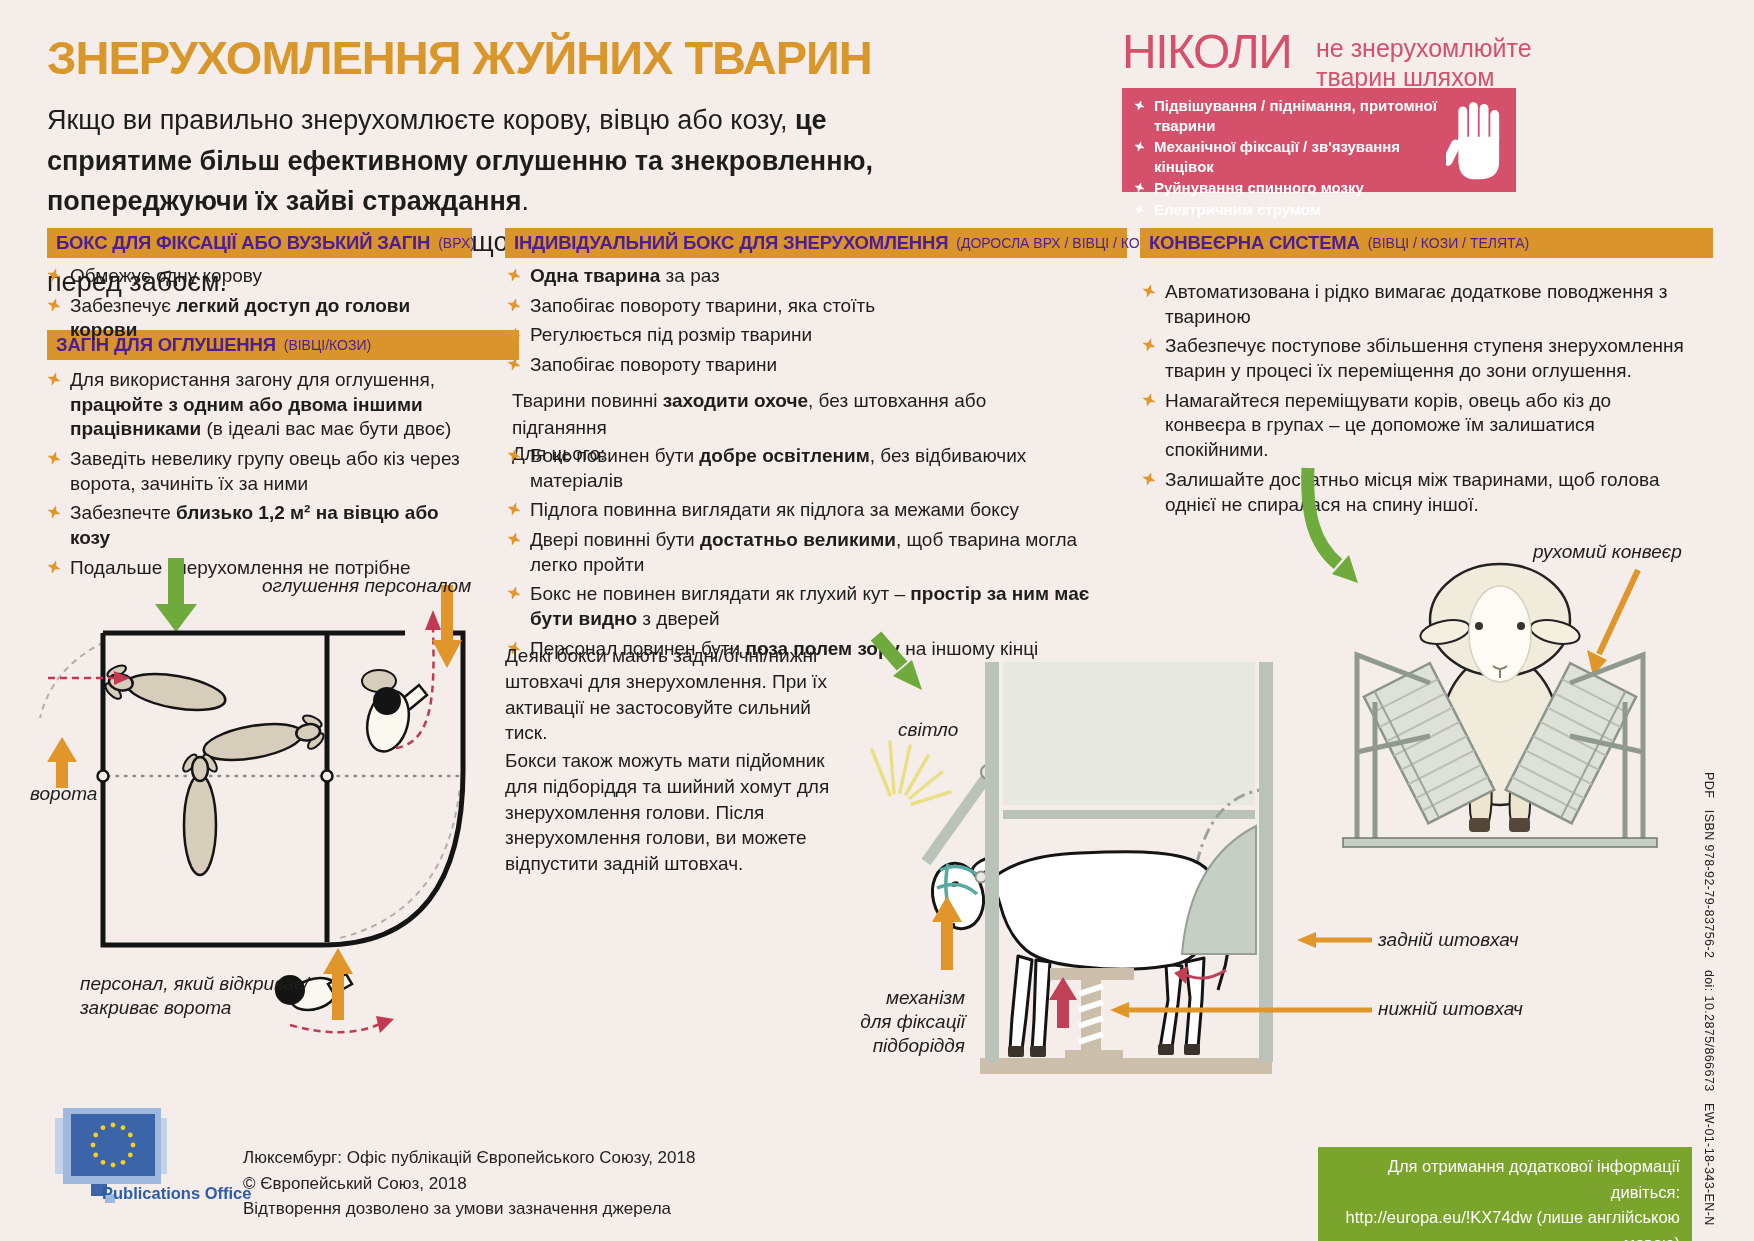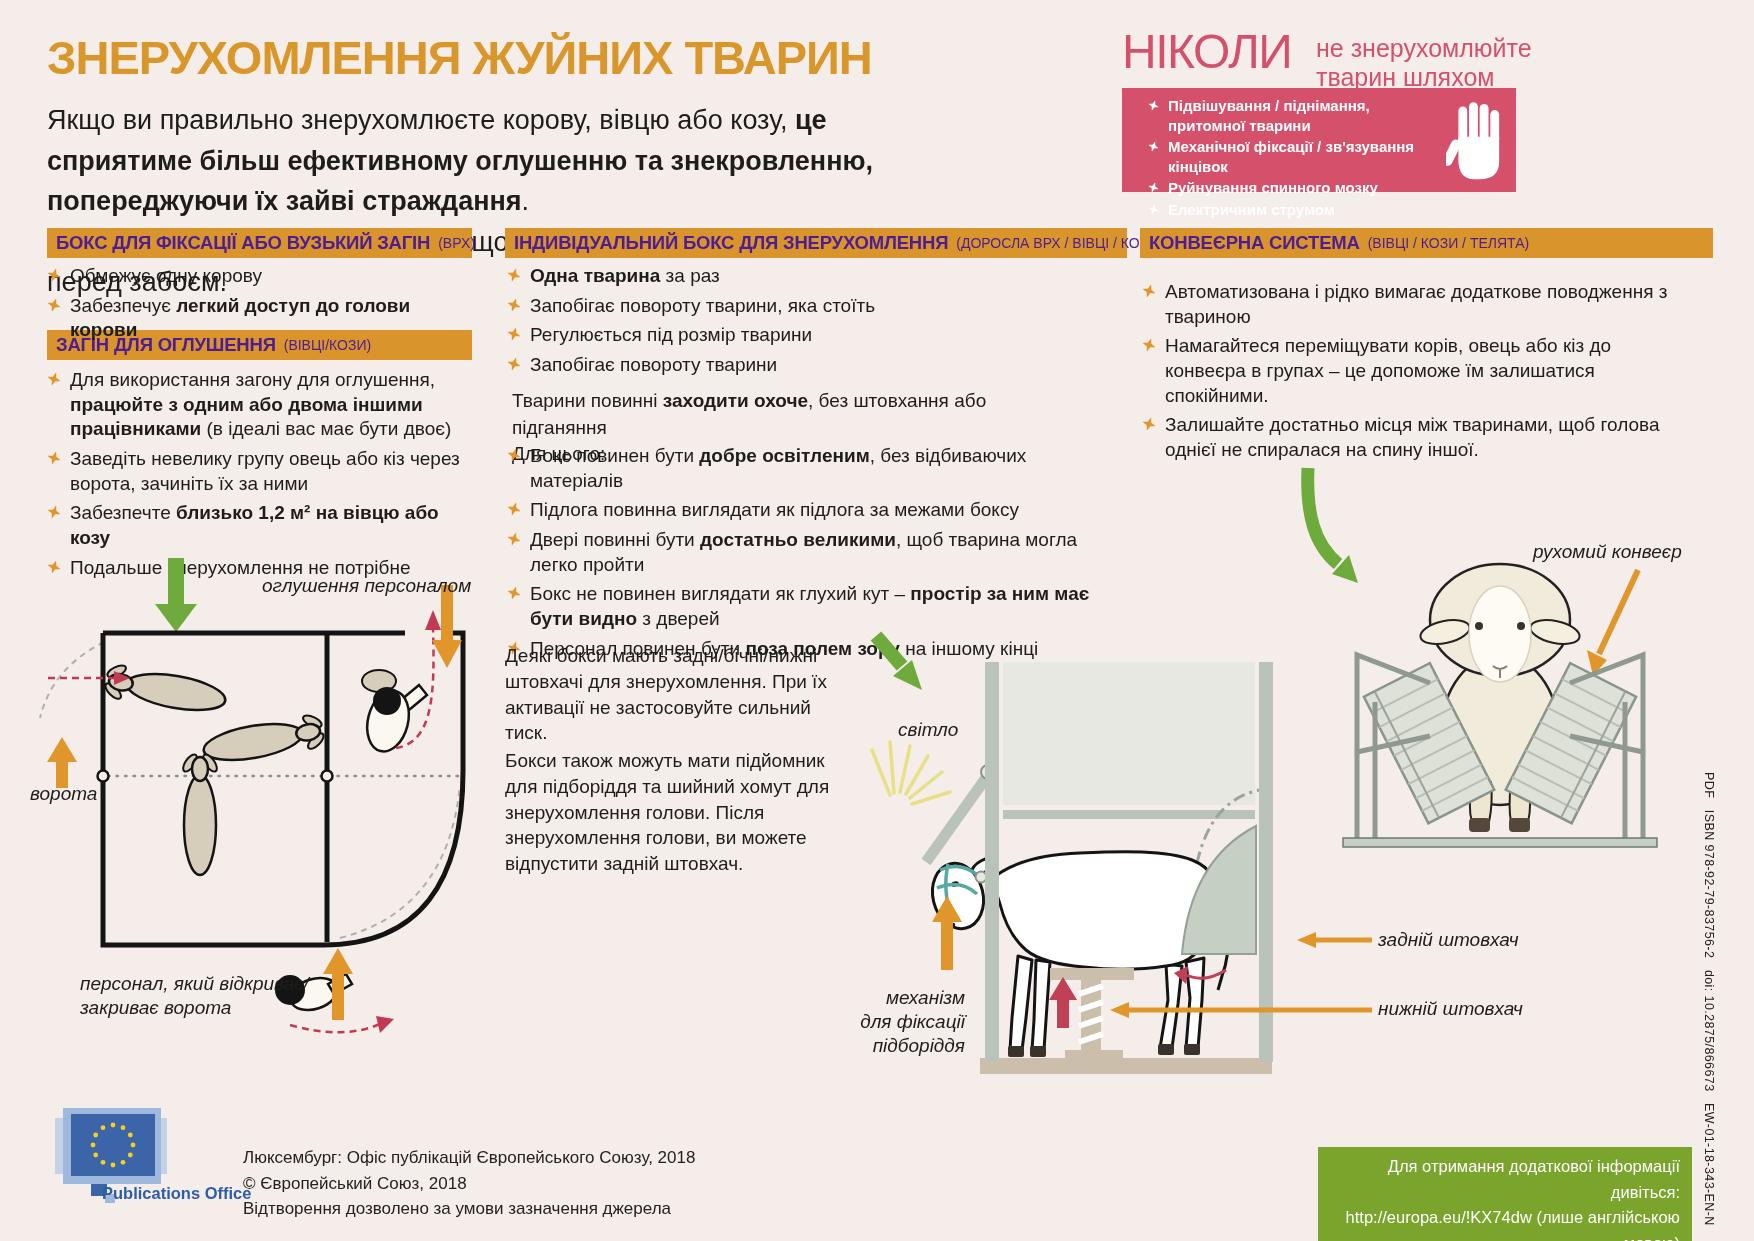--- a/index.html
+++ b/index.html
@@ -4,21 +4,21 @@
 <style>
   html,body{margin:0;padding:0;}
   body{font-family:"Liberation Sans",sans-serif;color:#1d1d1b;}
   #page{position:relative;width:1754px;height:1241px;background:#f5ede9;overflow:hidden;}
   .abs{position:absolute;}
   .page-title{left:47px;top:30px;font-size:47px;font-weight:700;color:#d9962a;letter-spacing:-1px;white-space:nowrap;}
   .intro{left:47px;top:100px;width:890px;font-size:27px;line-height:1.5;white-space:pre-line;}
   .bseg{font-weight:700;}
   .never-title{left:1122px;top:24px;font-size:48px;font-weight:400;color:#d4506b;letter-spacing:-1.5px;}
   .never-sub{left:1316px;top:34px;font-size:25px;line-height:1.14;color:#d4506b;white-space:pre-line;}
-  .never-box{left:1122px;top:88px;width:394px;height:104px;background:#d4506b;box-sizing:border-box;padding:8px 74px 6px 26px;}
+  .never-box{left:1122px;top:88px;width:394px;height:104px;background:#d4506b;box-sizing:border-box;padding:8px 74px 6px 12px;}
   .never-box .bi{margin-bottom:2px;}
   .never-box .bt{font-size:15px;font-weight:700;color:#fff;line-height:1.3;}
   .never-box .star{background:#fff;width:11px;height:11px;margin-top:4px;}
   .bar{position:absolute;height:30px;background:#d9952b;color:#4c1d95;display:flex;align-items:center;padding:0 9px;gap:8px;box-sizing:border-box;}
   .bar-title{font-weight:700;font-size:18.5px;letter-spacing:-.2px;white-space:nowrap;}
   .bar-tag{font-size:14px;white-space:nowrap;}
   .list{position:absolute;}
   .bi{display:flex;gap:9px;margin-bottom:5px;}
   .star{flex:0 0 auto;width:14px;height:14px;margin-top:4px;background:#e0962b;
         clip-path:polygon(50% 0%,63% 37%,100% 50%,63% 63%,50% 100%,37% 63%,0% 50%,37% 37%);
@@ -75,21 +75,21 @@
         <rect x="1" y="42" width="11" height="32" rx="5.5" transform="rotate(26 6.5 58)"></rect>
         <path d="M14,40 H60 V68 Q60,88 38,88 H32 Q14,88 14,66 Z"></path>
       </g>
     </svg>
   </div>
 
   <div class="bar" style="left:47px;top:228px;width:425px;">
     <span class="bar-title">БОКС ДЛЯ ФІКСАЦІЇ АБО ВУЗЬКИЙ ЗАГІН</span>
     <span class="bar-tag">(ВРХ)</span>
   </div>
-  <div class="bar" style="left:47px;top:330px;width:425px;">
+  <div class="bar" style="left:47px;top:330px;width:472px;">
     <span class="bar-title">ЗАГІН ДЛЯ ОГЛУШЕННЯ</span>
     <span class="bar-tag">(ВІВЦІ/КОЗИ)</span>
   </div>
   <div class="bar" style="left:505px;top:228px;width:622px;">
     <span class="bar-title">ІНДИВІДУАЛЬНИЙ БОКС ДЛЯ ЗНЕРУХОМЛЕННЯ</span>
     <span class="bar-tag">(ДОРОСЛА ВРХ / ВІВЦІ / КОЗИ)</span>
   </div>
   <div class="bar" style="left:1140px;top:228px;width:573px;">
     <span class="bar-title">КОНВЕЄРНА СИСТЕМА</span>
     <span class="bar-tag">(ВІВЦІ / КОЗИ / ТЕЛЯТА)</span>
@@ -164,20 +164,24 @@
         <span class="star"></span>
         <span class="bt"><span>Персонал повинен бути </span><span class="bseg">поза полем зору</span><span> на іншому кінці</span></span>
       </div>
     </div>
   <div class="abs para" style="left:505px;top:643px;width:348px;"><span>Деякі бокси мають задні/бічні/нижні штовхачі для знерухомлення. При їх активації не застосовуйте сильний тиск.</span></div>
   <div class="abs para" style="left:505px;top:748px;width:348px;"><span>Бокси також можуть мати підйомник для підборіддя та шийний хомут для знерухомлення голови. Після знерухомлення голови, ви можете відпустити задній штовхач.</span></div>
   <div class="list" style="left:1142px;top:280px;width:545px;">
       <div class="bi">
         <span class="star"></span>
         <span class="bt"><span>Автоматизована і рідко вимагає додаткове поводження з твариною</span></span>
+      </div>
+      <div class="bi">
+        <span class="star"></span>
+        <span class="bt"><span>Забезпечує поступове збільшення ступеня знерухомлення тварин у процесі їх переміщення до зони оглушення.</span></span>
       </div>
       <div class="bi">
         <span class="star"></span>
         <span class="bt"><span>Намагайтеся переміщувати корів, овець або кіз до конвеєра в групах – це допоможе їм залишатися спокійними.</span></span>
       </div>
       <div class="bi">
         <span class="star"></span>
         <span class="bt"><span>Залишайте достатньо місця між тваринами, щоб голова однієї не спиралася на спину іншої.</span></span>
       </div>
     </div>

